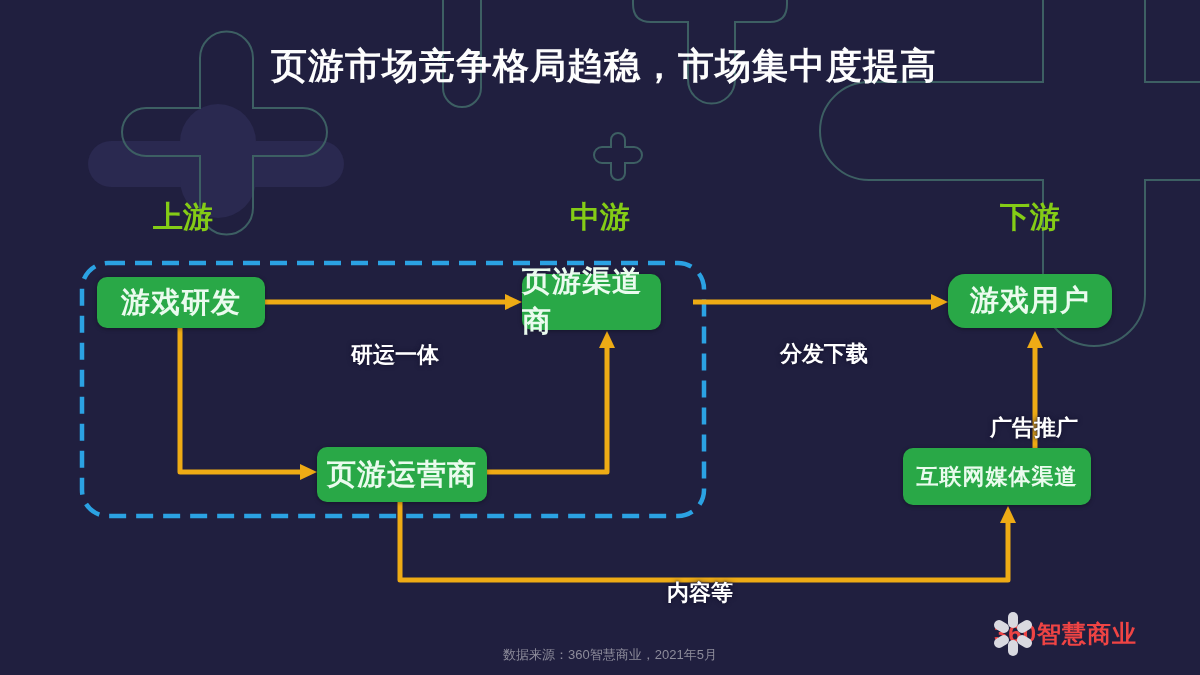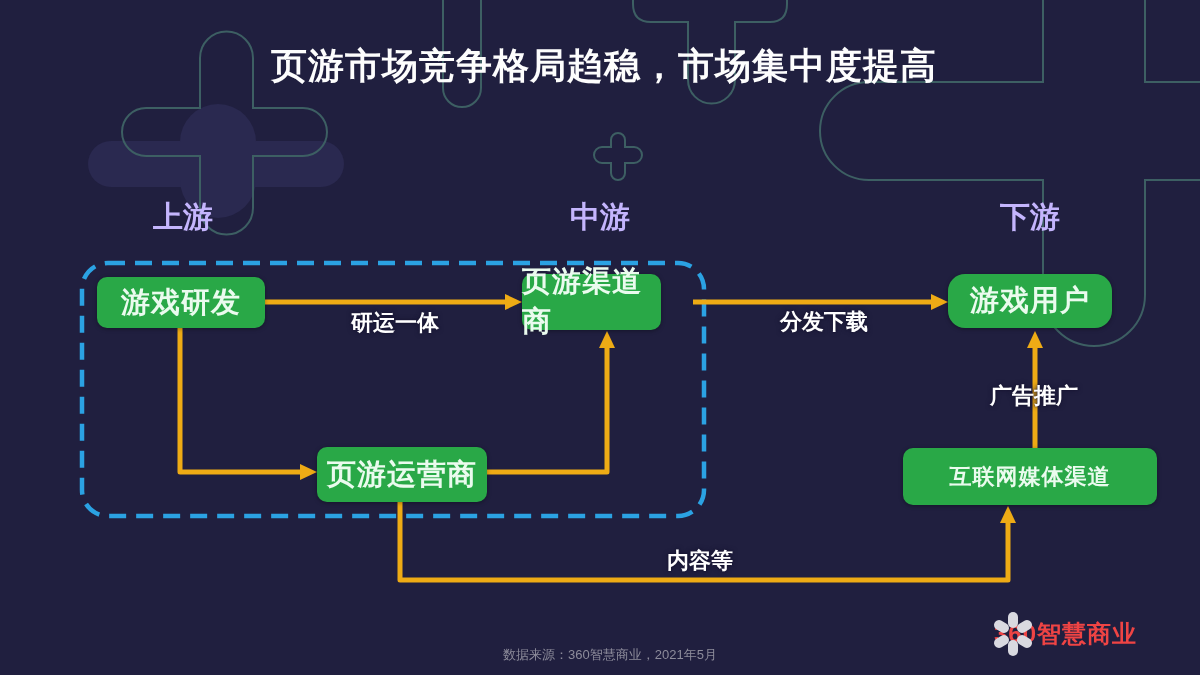--- a/index.html
+++ b/index.html
@@ -10,32 +10,33 @@
   }
   .stage svg{position:absolute;left:0;top:0;}
   .deco{z-index:0;}
   .flow{z-index:2;}
   .page-title{
     position:absolute;left:0;top:38px;width:100%;text-align:center;
     color:#fdfdfd;font-size:36px;font-weight:bold;letter-spacing:1px;z-index:4;margin:4px;
   }
   .col-head{
     position:absolute;top:197px;transform:translateX(-50%);
-    color:#c4b5fd;font-size:30px;font-weight:bold;z-index:4;
+    color:#84cc16;font-size:30px;font-weight:bold;z-index:4;
   }
   .node{
     position:absolute;display:flex;align-items:center;justify-content:center;
     background:#29a847;border-radius:10px;color:#eafbee;
     font-size:29px;font-weight:bold;z-index:3;letter-spacing:1px;
     box-shadow:0 1px 4px rgba(0,0,0,0.35);
   }
   .edge-label{
     position:absolute;transform:translate(-50%,-50%);
     color:#ffffff;font-size:22px;font-weight:bold;z-index:4;white-space:nowrap;
     text-shadow:0 0 5px rgba(22,20,48,0.95),0 0 2px rgba(22,20,48,0.9);
+    margin-top:32px;
   }
   .footer-logo{
     position:absolute;left:988px;top:607px;height:54px;
     display:flex;align-items:center;z-index:4;
   }
   .footer-logo .logo-text{
     color:#ef4444;font-size:24px;font-weight:bold;margin-left:6px;letter-spacing:1px;
   }
   .source-line{
     position:absolute;left:0;top:646px;width:100%;text-align:center;
@@ -96,21 +97,21 @@
   <h1 class="page-title">页游市场竞争格局趋稳，市场集中度提高</h1>
 
   <div class="col-head" style="left:183px;">上游</div>
   <div class="col-head" style="left:600px;">中游</div>
   <div class="col-head" style="left:1030px;">下游</div>
 
   <div class="node" style="left:97px;top:277px;width:168px;height:51px;">游戏研发</div>
   <div class="node" style="left:522px;top:274px;width:139px;height:56px;">页游渠道商</div>
   <div class="node" style="left:948px;top:274px;width:164px;height:54px;border-radius:17px;">游戏用户</div>
   <div class="node" style="left:317px;top:447px;width:170px;height:55px;">页游运营商</div>
-  <div class="node" style="left:903px;top:448px;width:254px;height:57px;font-size:22px;">互联网媒体渠道</div>
+  <div class="node" style="left:903px;top:448px;width:188px;height:57px;font-size:22px;">互联网媒体渠道</div>
 
   <div class="edge-label" style="left:395px;top:323px;">研运一体</div>
   <div class="edge-label" style="left:824px;top:322px;text-align:right;">分发下载</div>
   <div class="edge-label" style="left:1034px;top:396px;">广告推广</div>
   <div class="edge-label" style="left:700px;top:561px;">内容等</div>
 
   <div class="footer-logo">
     <svg width="50" height="54" viewBox="0 0 50 54">
       <g stroke="#d9d9e0" stroke-width="10" stroke-linecap="round">
         <line x1="25" y1="10" x2="25" y2="16"></line>

